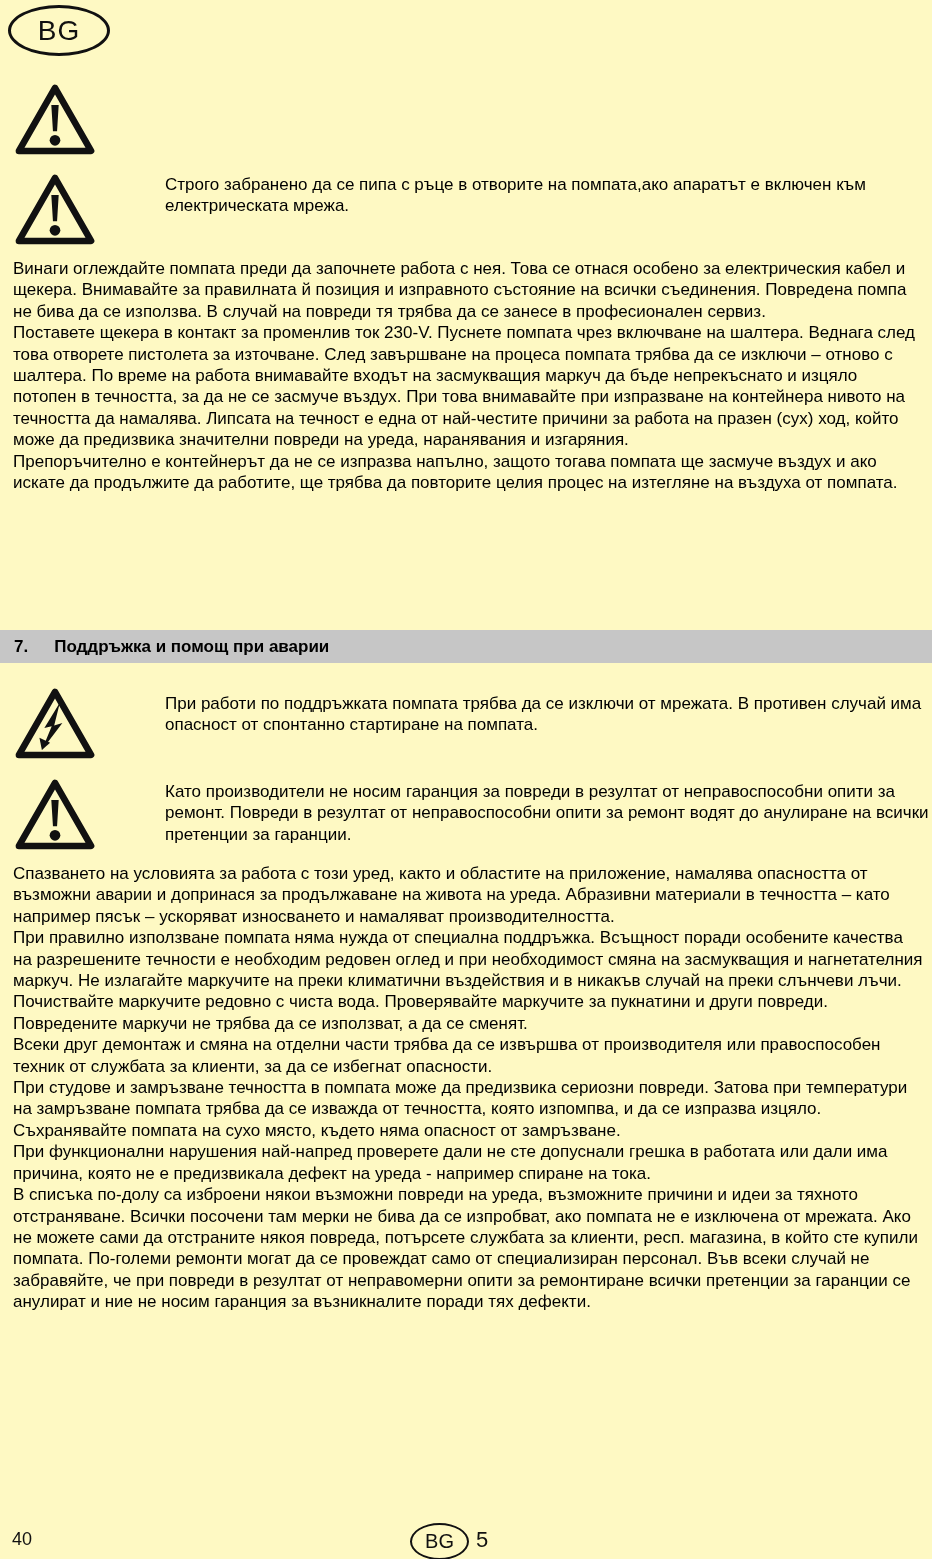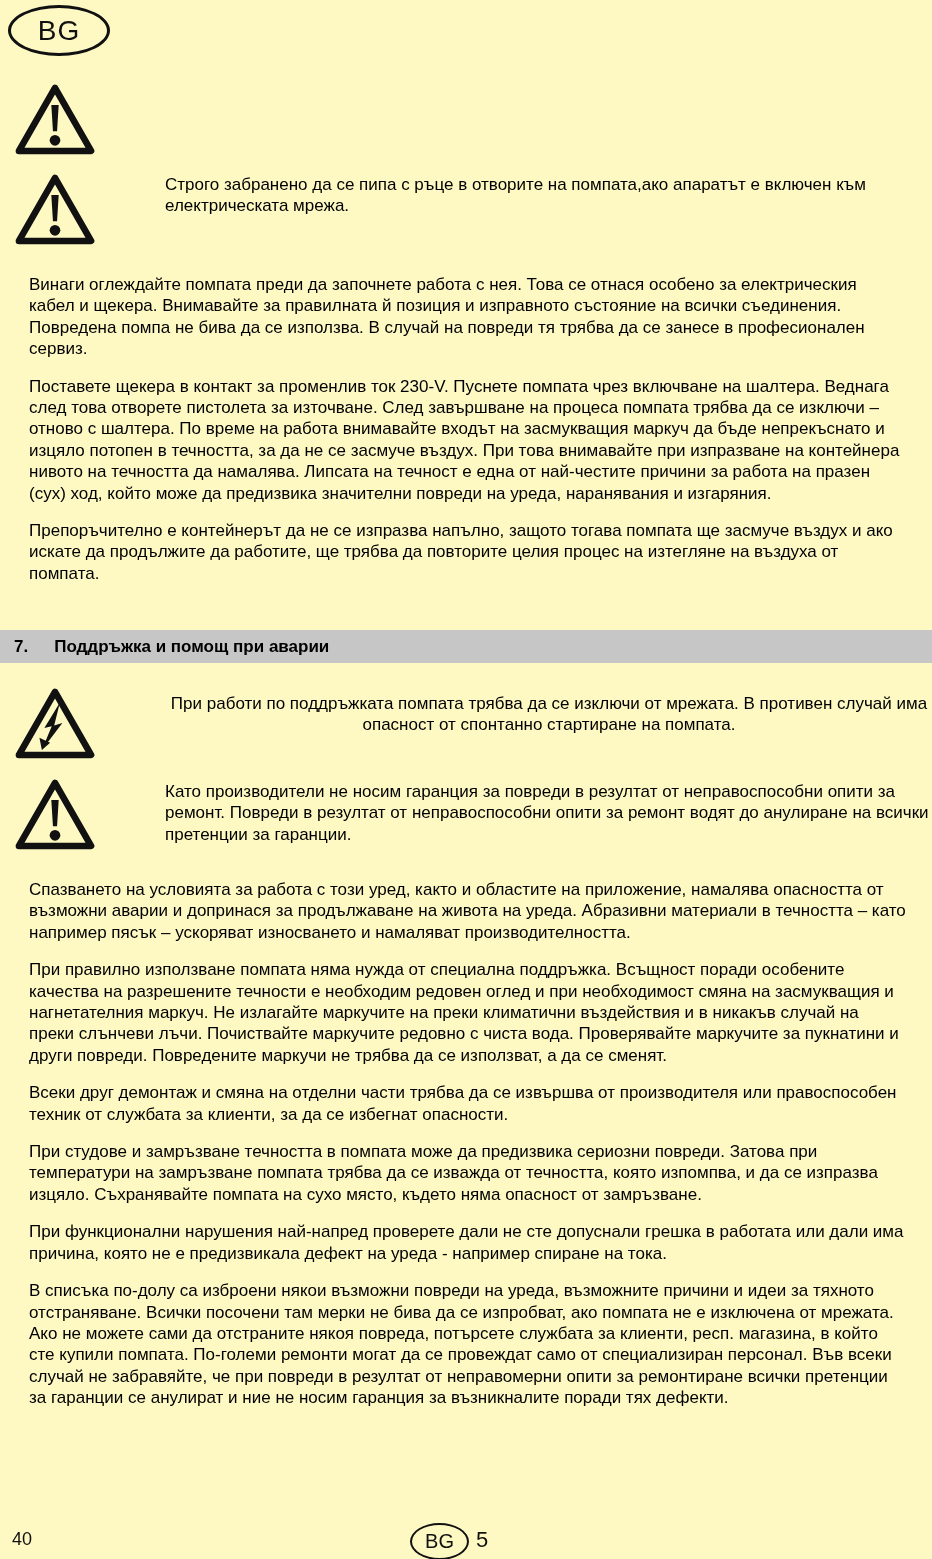--- a/index.html
+++ b/index.html
@@ -19,21 +19,21 @@
   .warn-text{
     position:absolute;left:165px;width:768px;
     font-size:17px;line-height:21.4px;color:#000;
   }
 
   
   .body-block{
     position:absolute;left:13px;width:910px;
     font-size:17px;line-height:21.4px;color:#000;
   }
-  .body-block .para{margin:16px;}
+  .body-block .para{margin:0;}
 
   
   .section-heading{
     position:absolute;left:0;top:630px;width:932px;height:33px;
     background:#c6c6c6;display:flex;align-items:center;
     font-weight:bold;font-size:17px;color:#000;
   }
   .section-heading .num{margin-left:14px;}
   .section-heading .title{margin-left:26px;}
 
@@ -92,21 +92,21 @@
     <span class="title">Поддръжка и помощ при аварии</span>
   </div>
 
   <div class="warn-icon" style="top:686px;">
     <svg viewBox="0 0 100 90" width="82" height="74">
       <path d="M50 7 L94 84 L6 84 Z" fill="none" stroke="#111" stroke-width="8" stroke-linejoin="round"></path>
       <polygon points="56,20 37,51 46,49 34,78 59,45 49,48" fill="#111"></polygon>
       <polygon points="34,78 31,63 44,69" fill="#111"></polygon>
     </svg>
   </div>
-  <div class="warn-text" style="top:693px;text-align:center;">При работи по поддръжката помпата трябва да се изключи от мрежата. В противен случай има опасност от спонтанно стартиране на помпата.</div>
+  <div class="warn-text" style="top:693px;">При работи по поддръжката помпата трябва да се изключи от мрежата. В противен случай има опасност от спонтанно стартиране на помпата.</div>
 
   <div class="warn-icon" style="top:777px;">
     <svg viewBox="0 0 100 90" width="82" height="74">
       <path d="M50 7 L94 84 L6 84 Z" fill="none" stroke="#111" stroke-width="8" stroke-linejoin="round"></path>
       <path d="M45.5 28 h9 l-2 32 h-5 Z" fill="#111"></path>
       <circle cx="50" cy="71" r="6.5" fill="#111"></circle>
     </svg>
   </div>
   <div class="warn-text" style="top:781px;">Като производители не носим гаранция за повреди в резултат от неправоспособни опити за ремонт. Повреди в резултат от неправоспособни опити за ремонт водят до анулиране на всички претенции за гаранции.</div>
 

